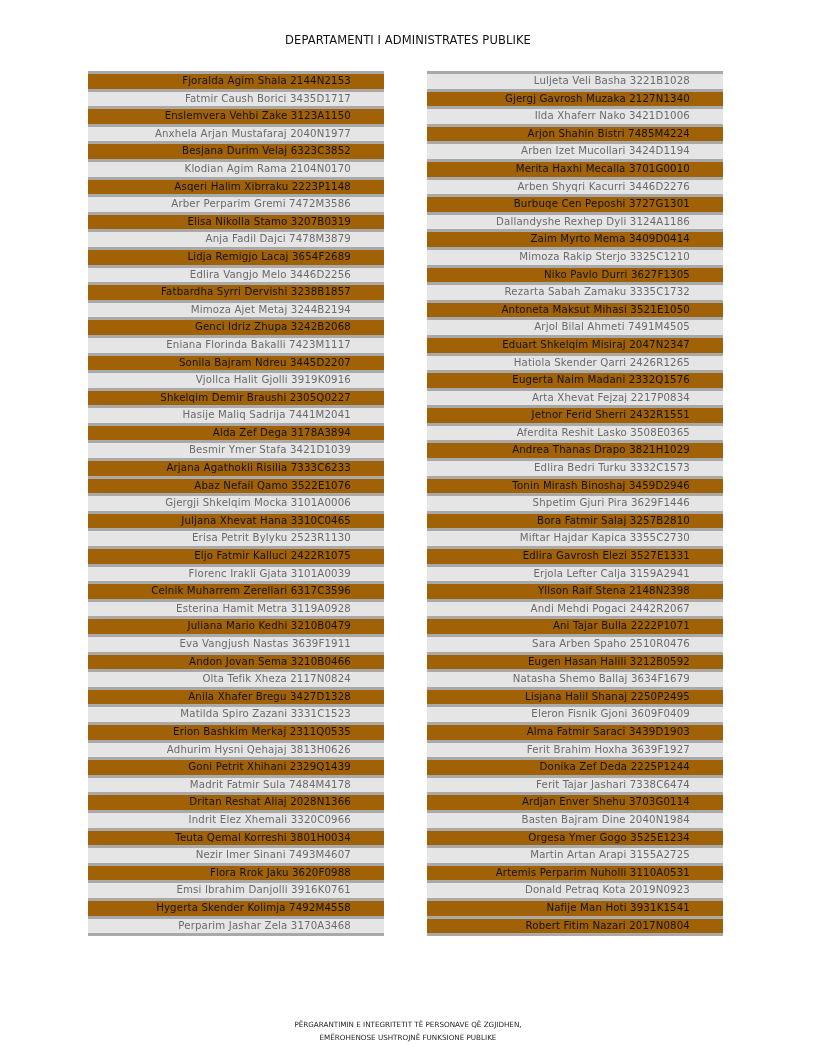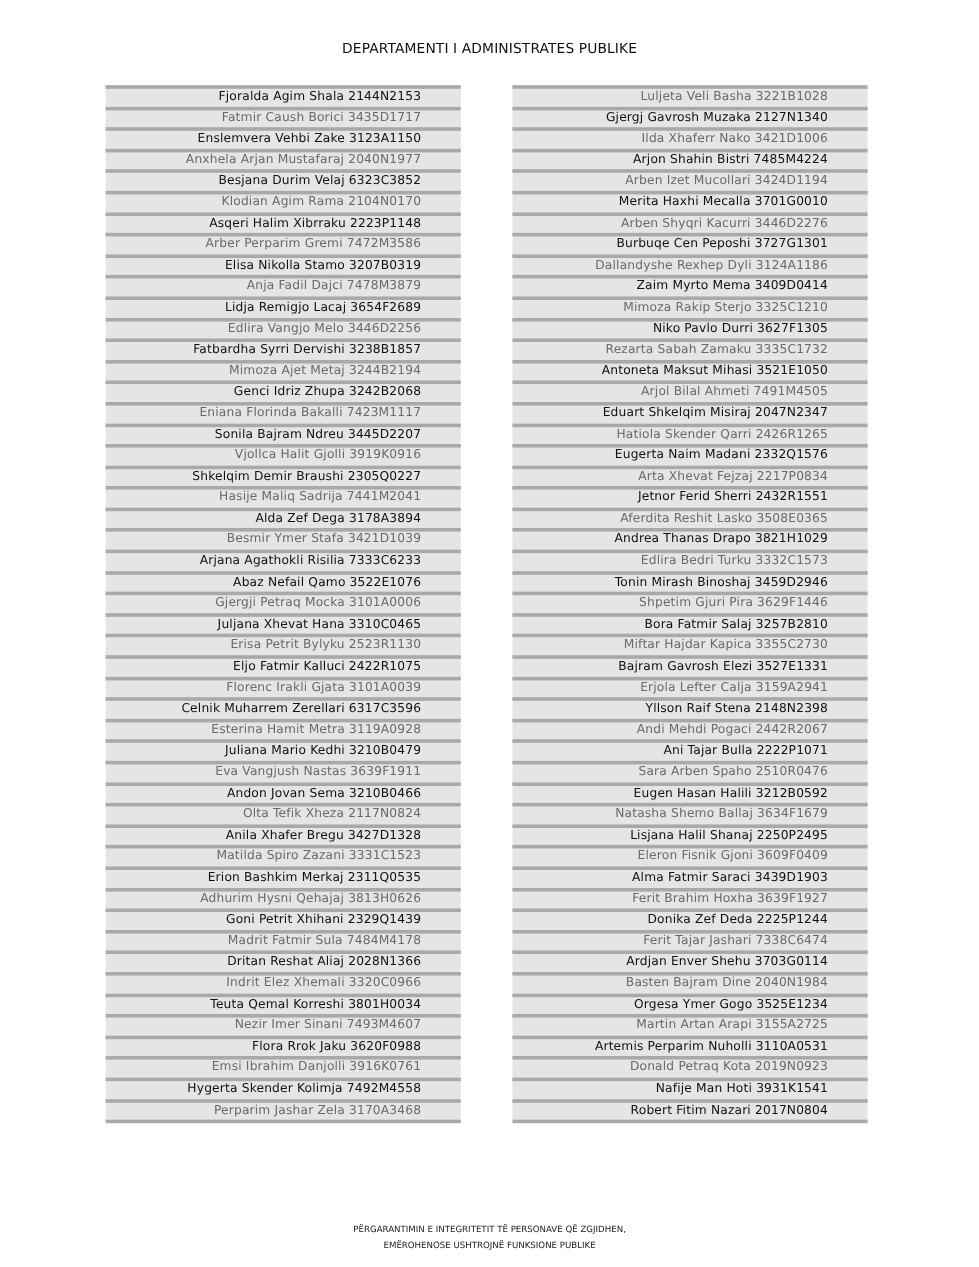--- a/index.html
+++ b/index.html
@@ -6,21 +6,21 @@
   body { width: 816px; height: 1056px; position: relative; overflow: hidden;
          font-family: "DejaVu Sans", sans-serif; }
   .page-title { position: absolute; top: 33px; left: 0; width: 100%; text-align: center;
                 font-size: 11.5px; color: #111; letter-spacing: 0.1px; }
   .col { position: absolute; top: 71px; width: 296px; }
   .col.left { left: 88px; }
   .col.right { left: 427px; }
   .row { height: 17.6px; box-sizing: border-box; border-top: 3px solid #a9a9a9;
          text-align: right; padding-right: 33px; font-size: 10.2px; line-height: 14px;
          white-space: nowrap; overflow: hidden; letter-spacing: 0.15px; }
-  .row.shade { background: #e5e5e5; color: #111; }
+  .row.shade { background: #a16207; color: #111; }
   .row.plain { background: #e5e5e5; color: #6a6a6a; }
   .col .end { height: 0; border-top: 3px solid #a9a9a9; }
   .footer { position: absolute; top: 999px; left: 0; width: 100%; text-align: center;
             font-size: 7.2px; line-height: 13px; color: #222; margin-top: 19px; }
 </style>
 </head>
 <body>
 
 <div class="page-title">DEPARTAMENTI I ADMINISTRATES PUBLIKE</div>
 
@@ -42,21 +42,21 @@
     <div class="row shade">Genci Idriz Zhupa 3242B2068</div>
     <div class="row plain">Eniana Florinda Bakalli 7423M1117</div>
     <div class="row shade">Sonila Bajram Ndreu 3445D2207</div>
     <div class="row plain">Vjollca Halit Gjolli 3919K0916</div>
     <div class="row shade">Shkelqim Demir Braushi 2305Q0227</div>
     <div class="row plain">Hasije Maliq Sadrija 7441M2041</div>
     <div class="row shade">Alda Zef Dega 3178A3894</div>
     <div class="row plain">Besmir Ymer Stafa 3421D1039</div>
     <div class="row shade">Arjana Agathokli Risilia 7333C6233</div>
     <div class="row shade">Abaz Nefail Qamo 3522E1076</div>
-    <div class="row plain">Gjergji Petraq Mocka 3101A0006</div>
+    <div class="row plain">Gjergji Shkelqim Mocka 3101A0006</div>
     <div class="row shade">Juljana Xhevat Hana 3310C0465</div>
     <div class="row plain">Erisa Petrit Bylyku 2523R1130</div>
     <div class="row shade">Eljo Fatmir Kalluci 2422R1075</div>
     <div class="row plain">Florenc Irakli Gjata 3101A0039</div>
     <div class="row shade">Celnik Muharrem Zerellari 6317C3596</div>
     <div class="row plain">Esterina Hamit Metra 3119A0928</div>
     <div class="row shade">Juliana Mario Kedhi 3210B0479</div>
     <div class="row plain">Eva Vangjush Nastas 3639F1911</div>
     <div class="row shade">Andon Jovan Sema 3210B0466</div>
     <div class="row plain">Olta Tefik Xheza 2117N0824</div>
@@ -97,21 +97,21 @@
     <div class="row shade">Eugerta Naim Madani 2332Q1576</div>
     <div class="row plain">Arta Xhevat Fejzaj 2217P0834</div>
     <div class="row shade">Jetnor Ferid Sherri 2432R1551</div>
     <div class="row plain">Aferdita Reshit Lasko 3508E0365</div>
     <div class="row shade">Andrea Thanas Drapo 3821H1029</div>
     <div class="row plain">Edlira Bedri Turku 3332C1573</div>
     <div class="row shade">Tonin Mirash Binoshaj 3459D2946</div>
     <div class="row plain">Shpetim Gjuri Pira 3629F1446</div>
     <div class="row shade">Bora Fatmir Salaj 3257B2810</div>
     <div class="row plain">Miftar Hajdar Kapica 3355C2730</div>
-    <div class="row shade">Bajram Gavrosh Elezi 3527E1331</div>
+    <div class="row shade">Edlira Gavrosh Elezi 3527E1331</div>
     <div class="row plain">Erjola Lefter Calja 3159A2941</div>
     <div class="row shade">Yllson Raif Stena 2148N2398</div>
     <div class="row plain">Andi Mehdi Pogaci 2442R2067</div>
     <div class="row shade">Ani Tajar Bulla 2222P1071</div>
     <div class="row plain">Sara Arben Spaho 2510R0476</div>
     <div class="row shade">Eugen Hasan Halili 3212B0592</div>
     <div class="row plain">Natasha Shemo Ballaj 3634F1679</div>
     <div class="row shade">Lisjana Halil Shanaj 2250P2495</div>
     <div class="row plain">Eleron Fisnik Gjoni 3609F0409</div>
     <div class="row shade">Alma Fatmir Saraci 3439D1903</div>

